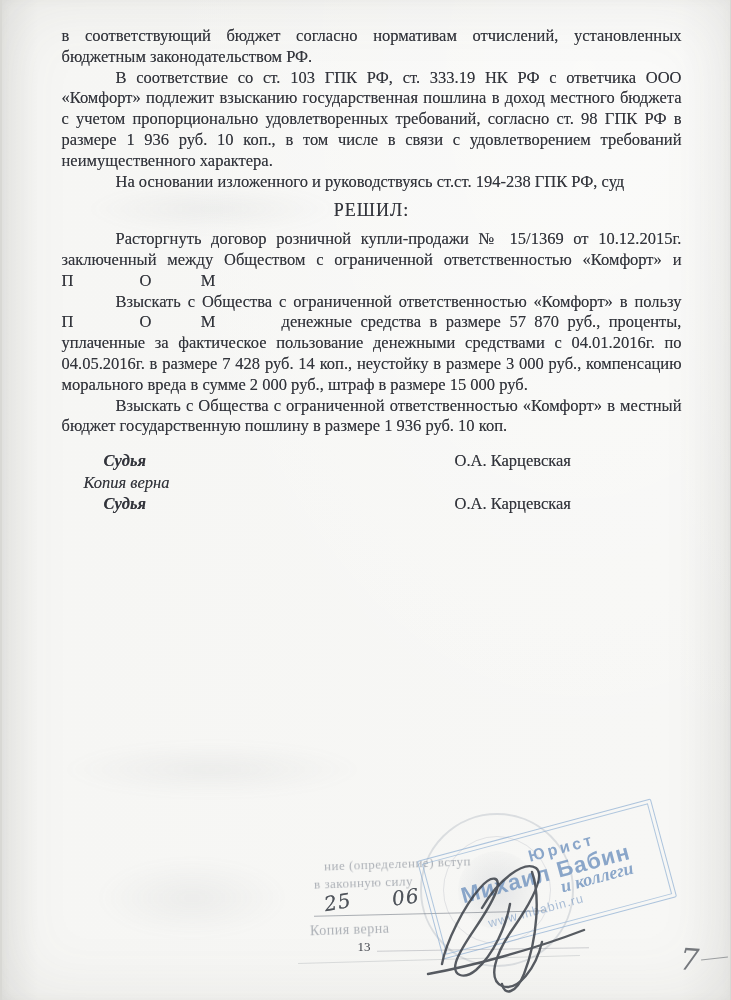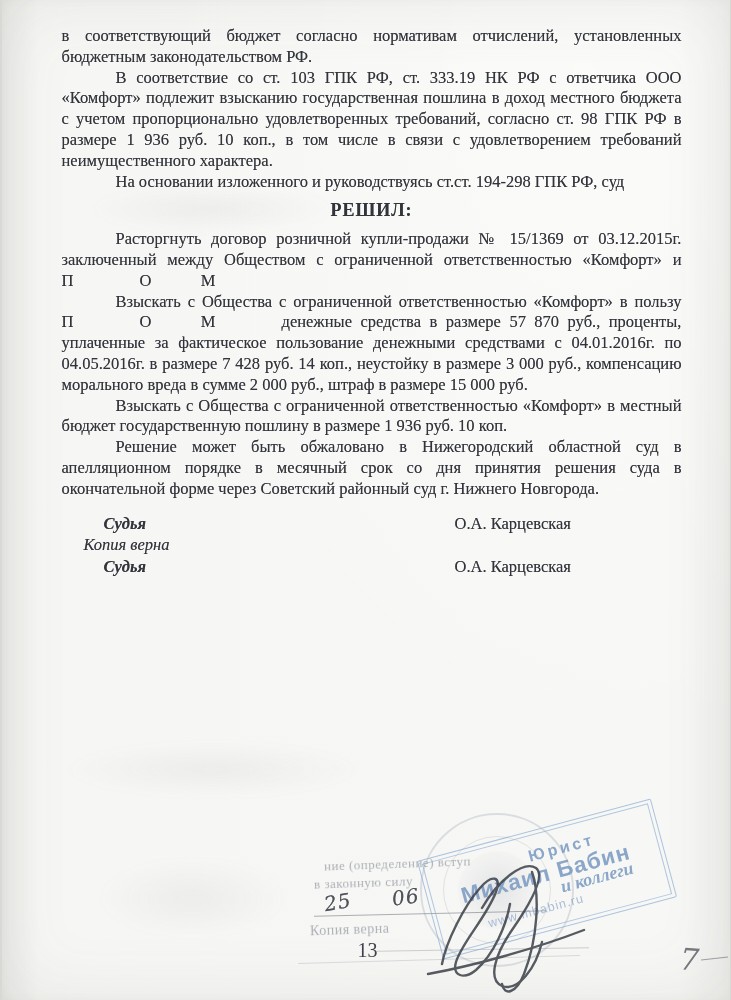--- a/index.html
+++ b/index.html
@@ -18,21 +18,21 @@
   }
   .doc-text {
     position:absolute; left:60px; right:48px; top:26px;
     color:#32343b; font-size:16.5px; line-height:20.8px;
     text-align:justify;
     text-shadow:0 0 .4px rgba(50,52,60,.55);
   }
   .doc-text p { margin:0; text-indent:54px; }
   .doc-text p.cont { text-indent:0; }
   .heading {
-    text-indent:0 !important; text-align:center; font-weight:bold;
+    text-indent:0 !important; text-align:center; font-weight:normal;
     font-size:18px; letter-spacing:1px; margin:8px 0 !important;
   }
   .sig-block { margin-top:14px; }
   .sig-row { position:relative; height:21.5px; text-indent:0; }
   .sig-label { font-weight:bold; margin-left:42px;font-style:italic; }
   .sig-label.normal { font-weight:normal; margin-left:22px; }
   .sig-name { position:absolute; left:393px; font-weight:normal; white-space:nowrap; }
 
   
   .round-stamp {
@@ -60,21 +60,21 @@
     font-size:20px; color:#4f545b; letter-spacing:1px; z-index:4;
     text-shadow:0 0 .5px rgba(70,75,82,.6);
   }
   .hand.day   { left:322px; top:890px; transform:rotate(-10deg); }
   .hand.month { left:390px; top:885px; transform:rotate(-8deg); }
   .uline { position:absolute; height:0; border-top:1px solid rgba(108,114,126,.55); z-index:2; }
   .uline.u1 { left:312px; top:913px; width:232px; transform:rotate(-1.3deg); }
   .uline.u2 { left:375px; top:949px; width:212px; transform:rotate(-1deg); opacity:.55; }
   .uline.u3 { left:296px; top:959px; width:282px; transform:rotate(-1.6deg); opacity:.38; }
   .pageno {
-    position:absolute; left:356px; top:939px; font-size:20px;
+    position:absolute; left:356px; top:939px; font-size:13px;
     color:#3f424a; z-index:4; font-family:"Liberation Serif", serif;
   }
   .signature-svg { position:absolute; left:410px; top:846px; z-index:6; }
   .blue-stamp {
     position:absolute; left:424px; top:828px; width:242px; height:102px;
     transform:rotate(-15deg); border:1.8px solid rgba(143,176,212,.78);
     border-radius:2px; padding:3px; box-sizing:border-box; z-index:3; opacity:.93;
   }
   .bs-frame {
     border:1.2px solid rgba(143,176,212,.72); width:100%; height:100%;
@@ -107,26 +107,25 @@
 
 <div class="page">
 
   <div class="smudge sm1"></div>
   <div class="smudge sm2"></div>
   <div class="smudge sm3"></div>
 
   <div class="doc-text">
     <p class="cont">в соответствующий бюджет согласно нормативам отчислений, установленных бюджетным законодательством РФ.</p>
     <p>В соответствие со ст. 103 ГПК РФ, ст. 333.19 НК РФ с ответчика ООО «Комфорт» подлежит взысканию государственная пошлина в доход местного бюджета с учетом пропорционально удовлетворенных требований, согласно ст. 98 ГПК РФ в размере 1&nbsp;936 руб. 10 коп., в том числе в связи с удовлетворением требований неимущественного характера.</p>
-    <p>На основании изложенного и руководствуясь ст.ст. 194-298 ГПК РФ, суд</p>
+    <p>На основании изложенного и руководствуясь ст.ст. 194-238 ГПК РФ, суд</p>
     <p class="heading">РЕШИЛ:</p>
-    <p>Расторгнуть договор розничной купли-продажи № 15/1369 от 03.12.2015г. заключенный между Обществом с ограниченной ответственностью «Комфорт» и П    О   М</p>
+    <p>Расторгнуть договор розничной купли-продажи № 15/1369 от 10.12.2015г. заключенный между Обществом с ограниченной ответственностью «Комфорт» и П    О   М</p>
     <p>Взыскать с Общества с ограниченной ответственностью «Комфорт» в пользу П    О   М    денежные средства в размере 57&nbsp;870 руб., проценты, уплаченные за фактическое пользование денежными средствами с 04.01.2016г. по 04.05.2016г. в размере 7&nbsp;428 руб. 14 коп., неустойку в размере 3&nbsp;000 руб., компенсацию морального вреда в сумме 2&nbsp;000 руб., штраф в размере 15&nbsp;000 руб.</p>
     <p>Взыскать с Общества с ограниченной ответственностью «Комфорт» в местный бюджет государственную пошлину в размере 1&nbsp;936 руб. 10 коп.</p>
-    <p>Решение может быть обжаловано в Нижегородский областной суд в апелляционном порядке в месячный срок со дня принятия решения суда в окончательной форме через Советский районный суд г. Нижнего Новгорода.</p>
 
     <div class="sig-block">
       <div class="sig-row">
         <span class="sig-label">Судья</span>
         <span class="sig-name">О.А. Карцевская</span>
       </div>
       <div class="sig-row">
         <span class="sig-label normal">Копия верна</span>
       </div>
       <div class="sig-row">

